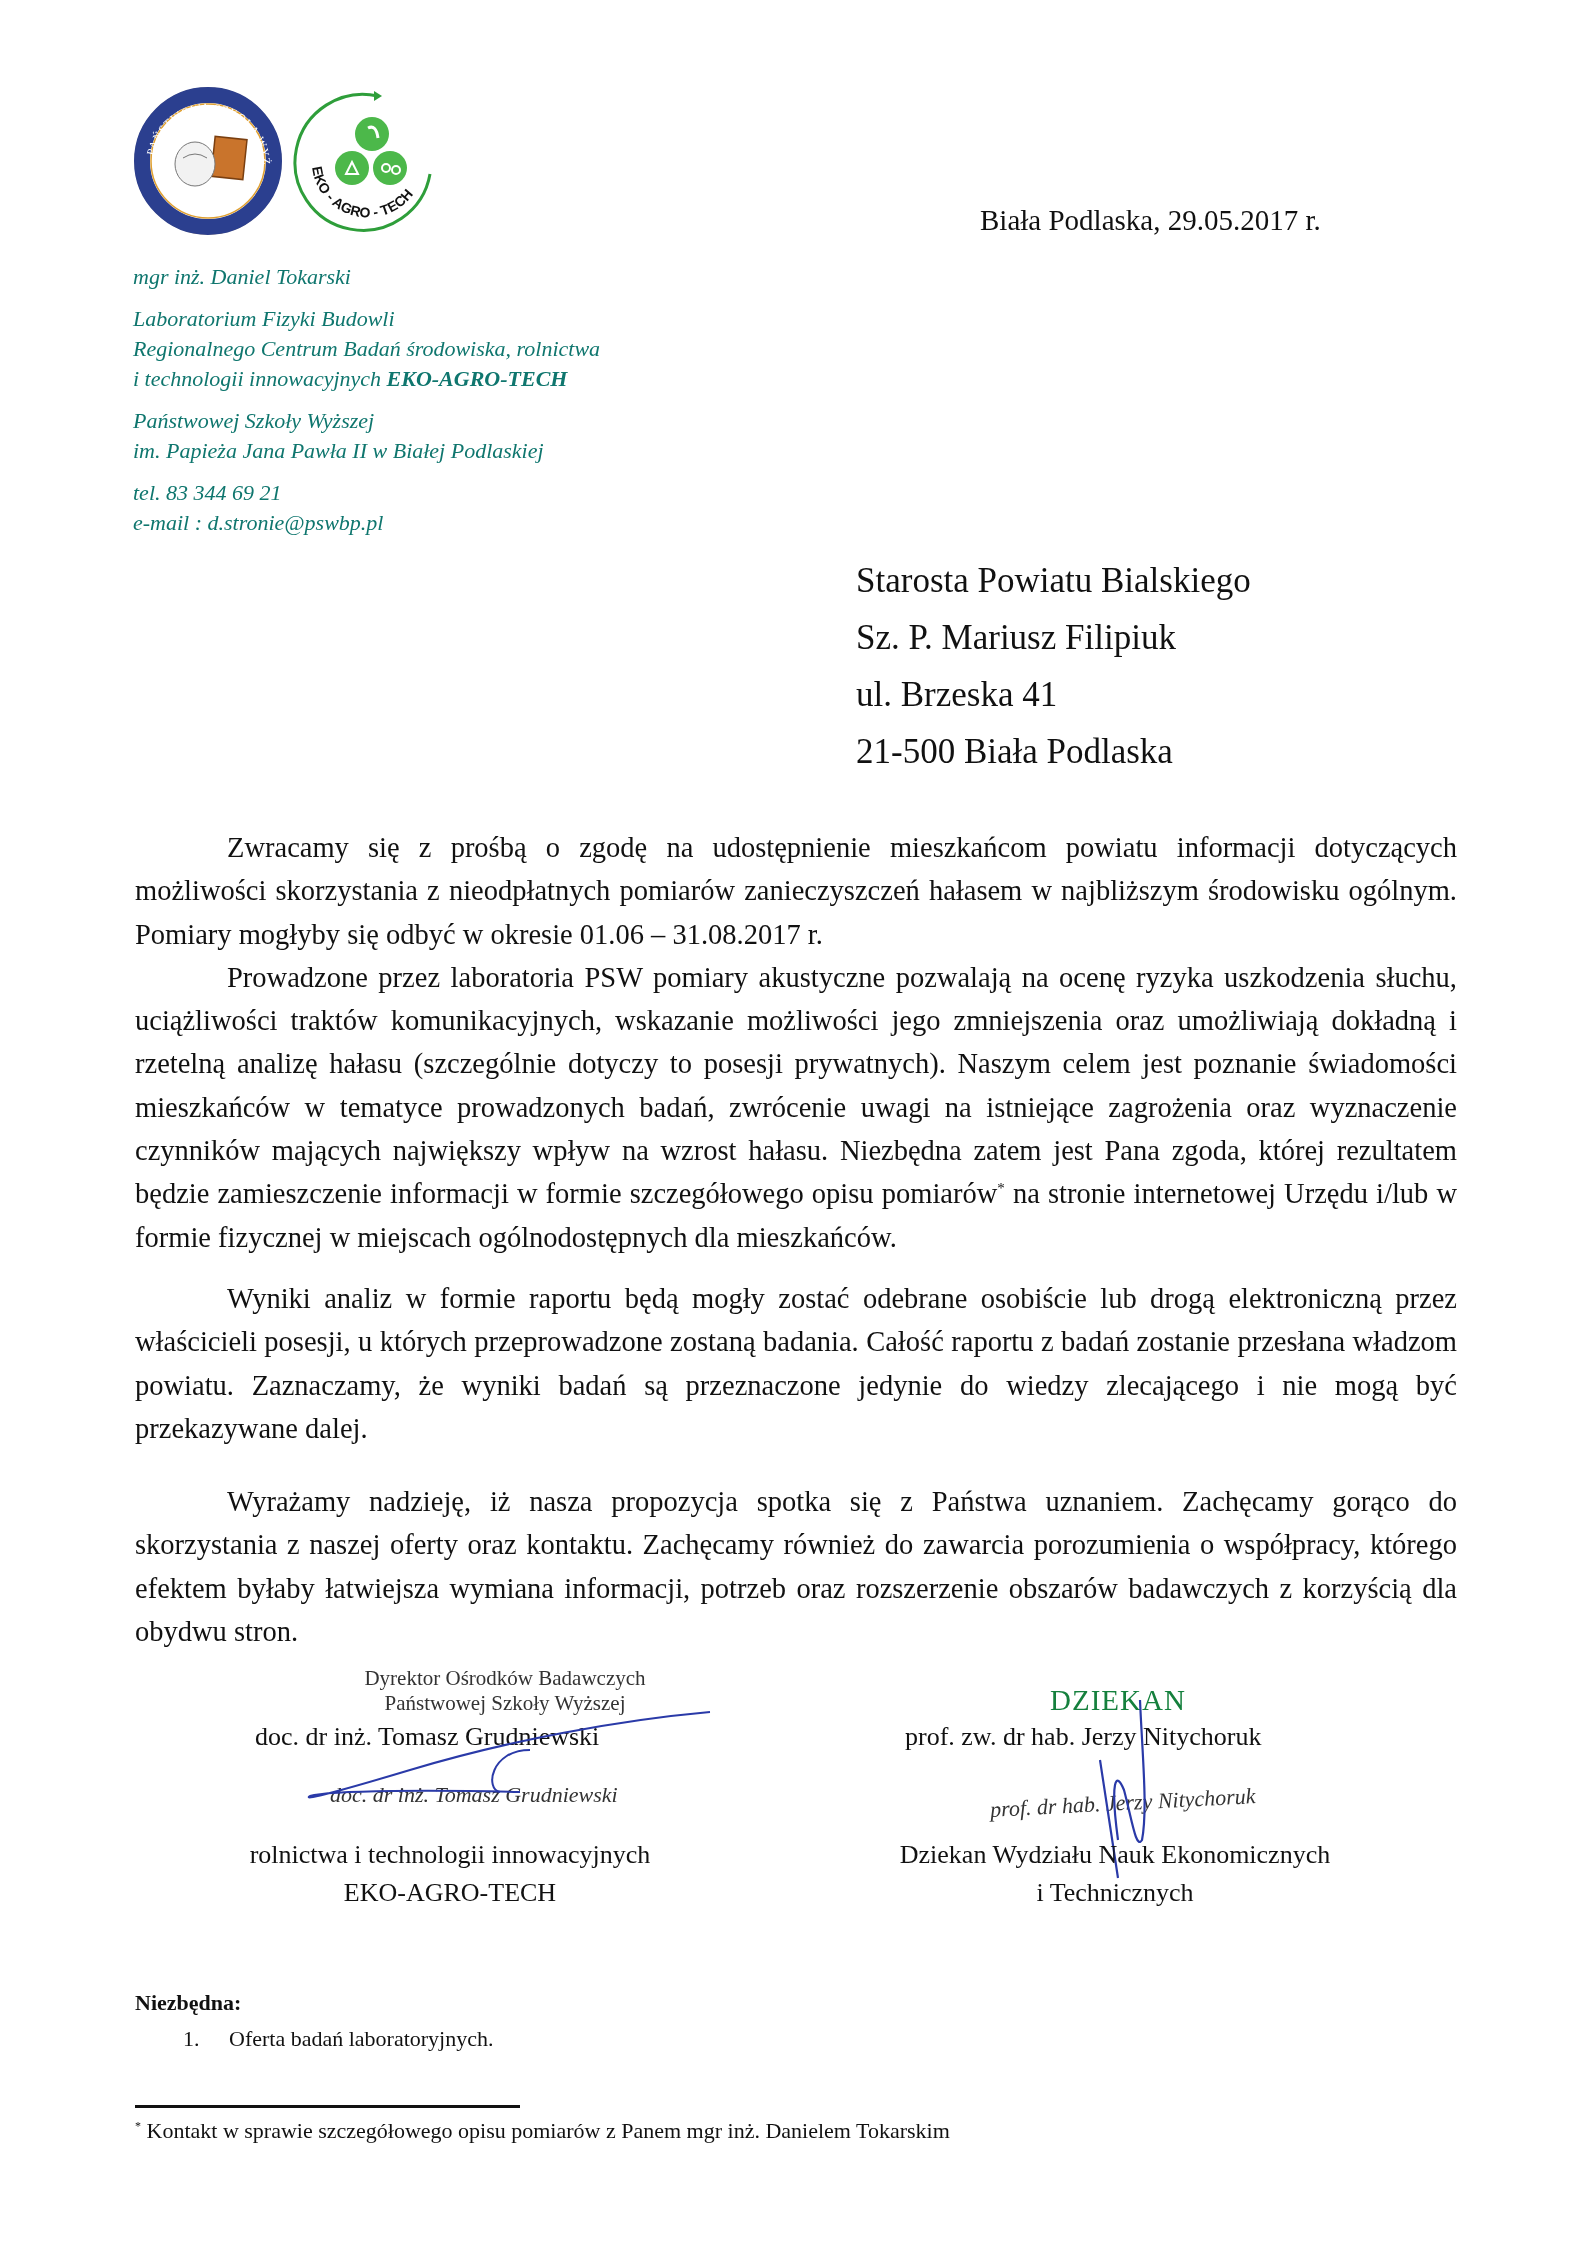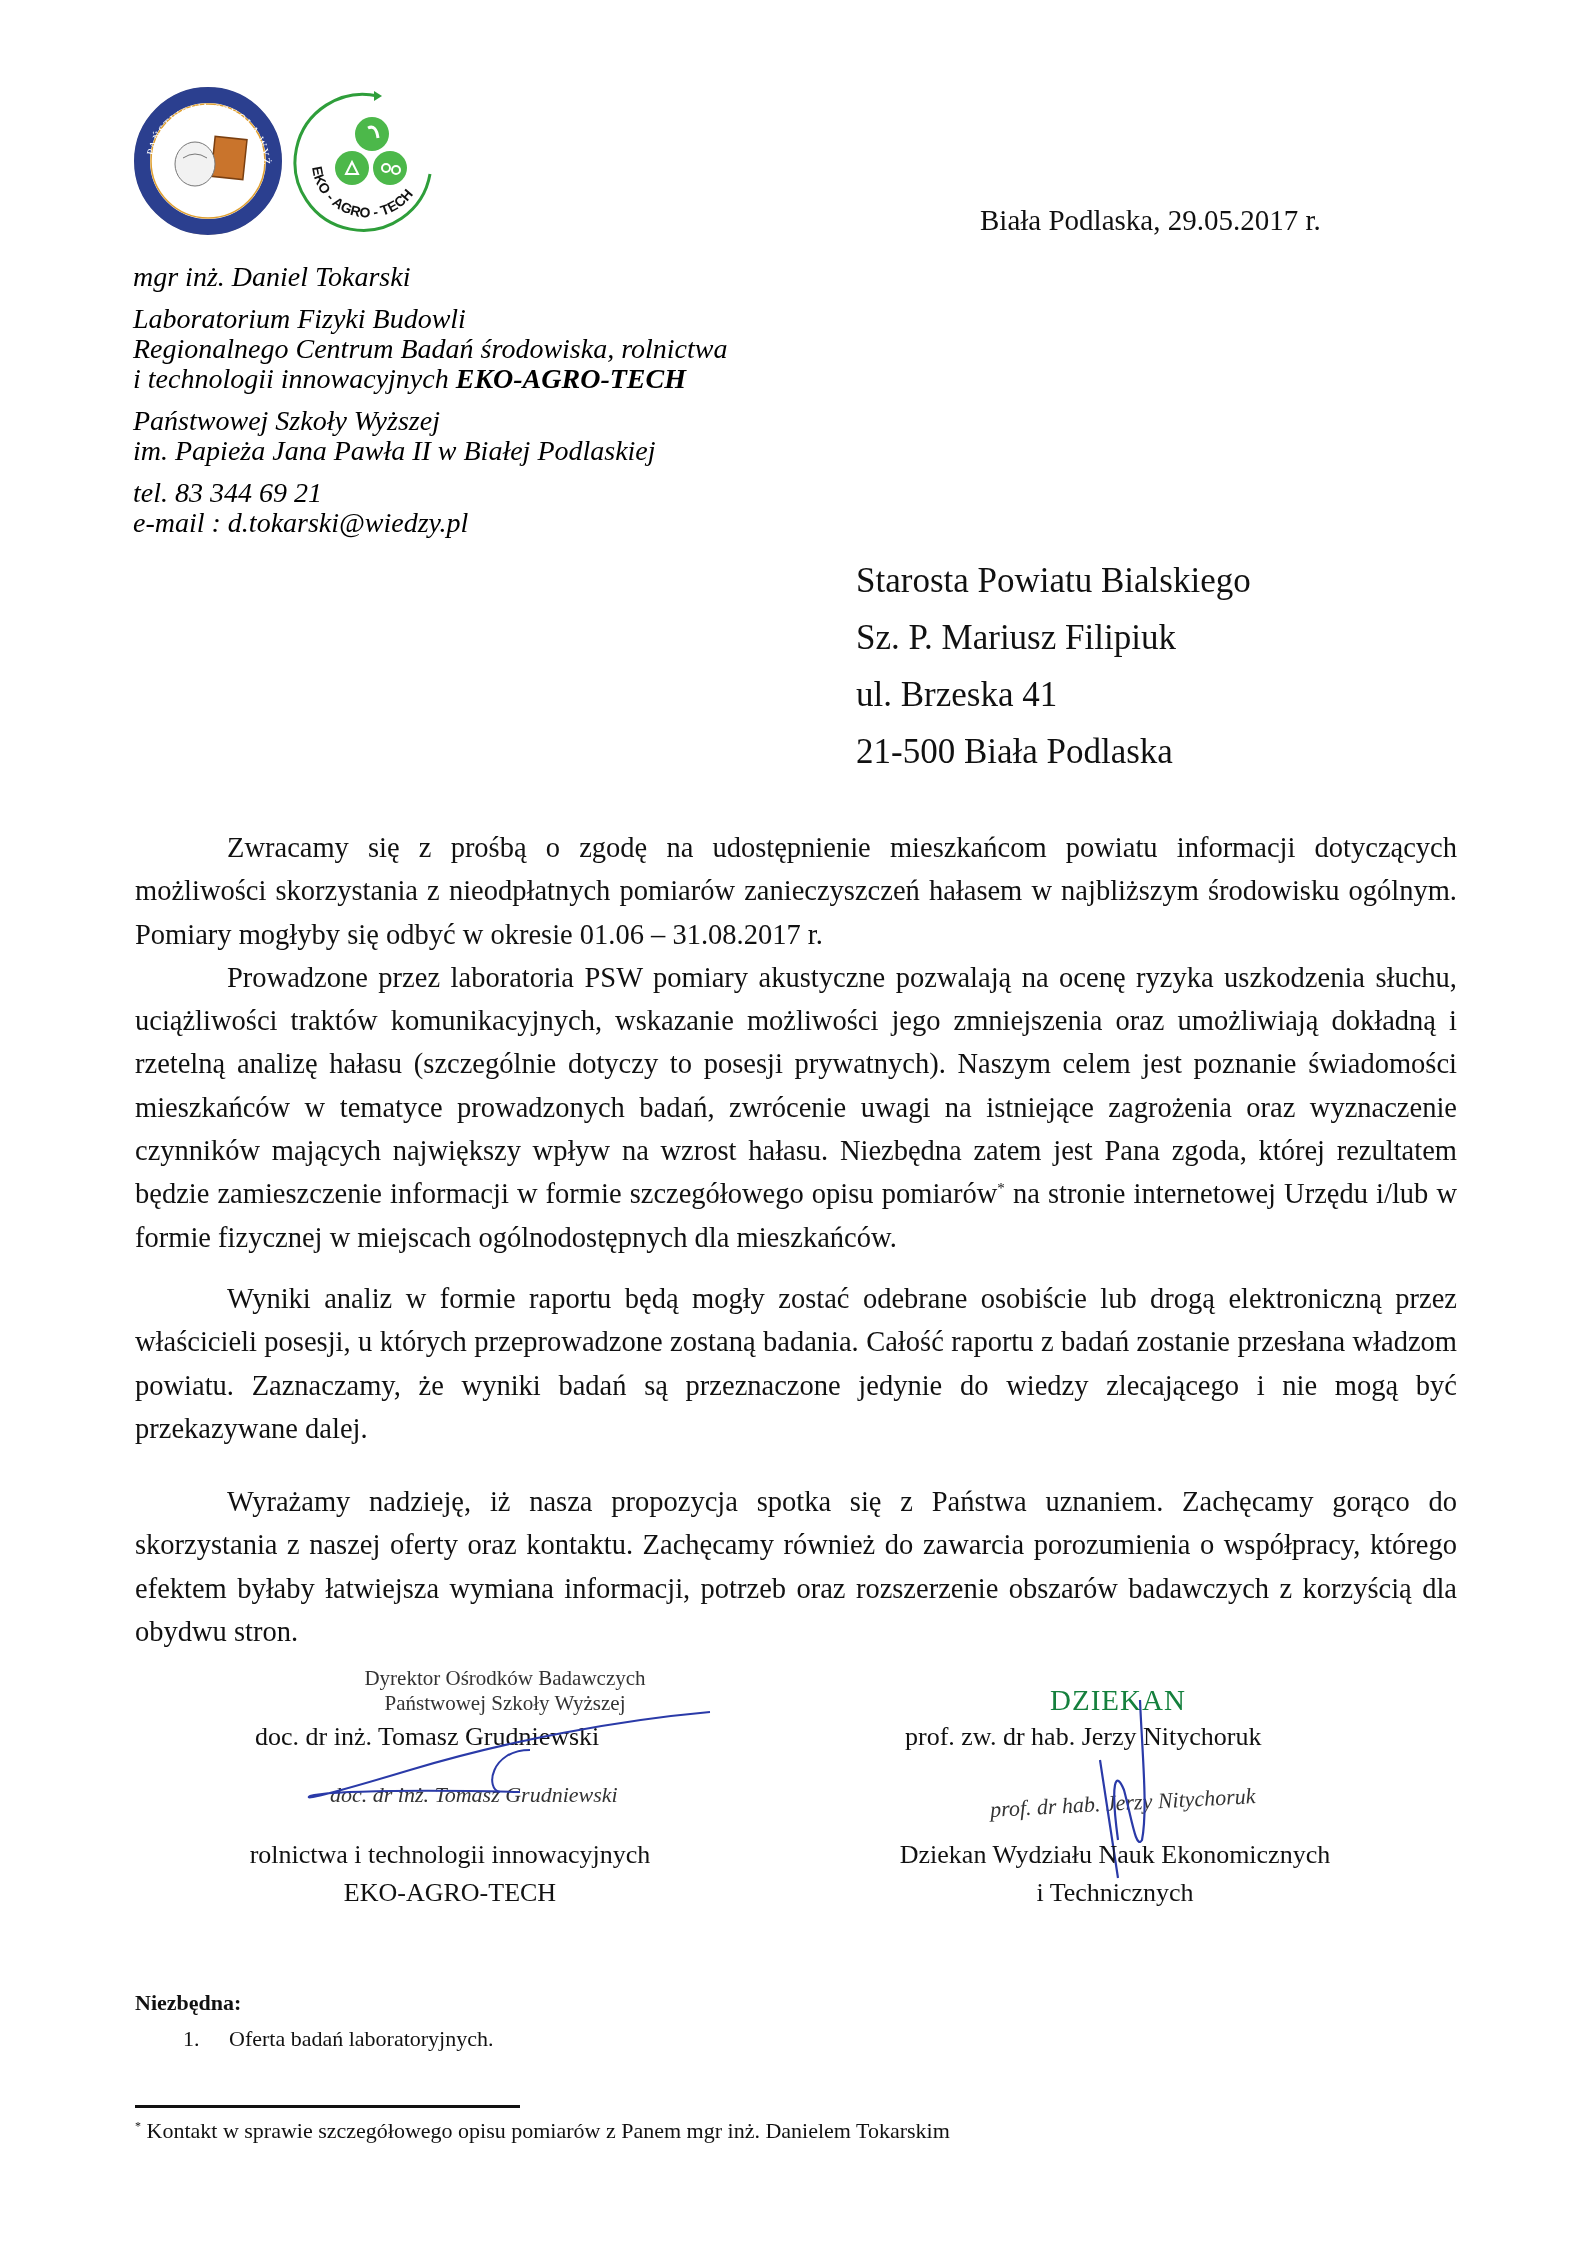--- a/index.html
+++ b/index.html
@@ -1,20 +1,20 @@
 <!DOCTYPE html>
 <html><head>
 <meta charset="utf-8">
 <style>
   html, body { margin:0; padding:0; background:#ffffff; }
   body { width:1588px; height:2258px; position:relative; overflow:hidden; color:#111; font-family:"Liberation Serif", serif; }
   .abs { position:absolute; }
   .logo { position:absolute; }
   .date { left:980px; top:204px; font-size:29px; white-space:nowrap; }
-  .sender { left:133px; top:262px; font-style:italic; font-size:28px; line-height:30px; color:#000000; }
+  .sender { left:133px; top:262px; font-style:italic; font-size:22px; line-height:30px; color:#0f766e; }
   .sender .gap { height:12px; }
   .sender b { font-weight:bold; }
   .recipient { left:856px; top:552px; font-size:35px; line-height:57px; }
   .body { left:135px; top:826px; width:1322px; font-size:28.5px; line-height:43.3px; text-align:justify; }
   .body p { margin:0; text-indent:92px; }
   .body p.sp { margin-top:18px; }
   .body .u { }
   .body sup { font-size:15px; line-height:0; }
   .sig-left-small { left:300px; top:1666px; width:410px; text-align:center; font-size:21px; line-height:25px; color:#333; }
   .sig-left-name { left:255px; top:1722px; font-size:26px; white-space:nowrap; }
@@ -74,21 +74,21 @@
   <div>mgr inż. Daniel Tokarski</div>
   <div class="gap"></div>
   <div>Laboratorium Fizyki Budowli</div>
   <div>Regionalnego Centrum Badań środowiska, rolnictwa</div>
   <div><span>i technologii innowacyjnych </span><b>EKO-AGRO-TECH</b></div>
   <div class="gap"></div>
   <div>Państwowej Szkoły Wyższej</div>
   <div>im. Papieża Jana Pawła II w Białej Podlaskiej</div>
   <div class="gap"></div>
   <div>tel. 83 344 69 21</div>
-  <div>e-mail : d.tokarski@wiedzy.pl</div>
+  <div>e-mail : d.stronie@pswbp.pl</div>
 </div>
 
 <div class="abs recipient">
   <div>Starosta Powiatu Bialskiego</div>
   <div>Sz. P. Mariusz Filipiuk</div>
   <div>ul. Brzeska 41</div>
   <div>21-500 Biała Podlaska</div>
 </div>
 
 <div class="abs body">

